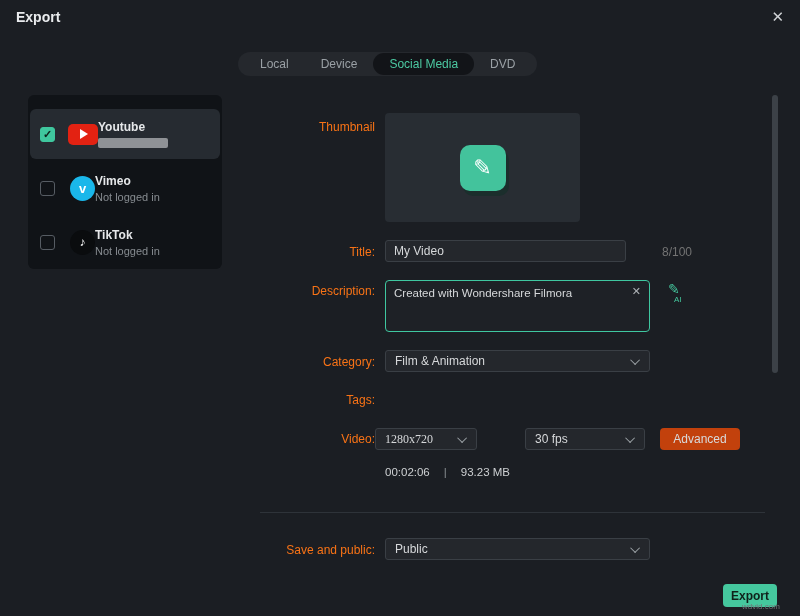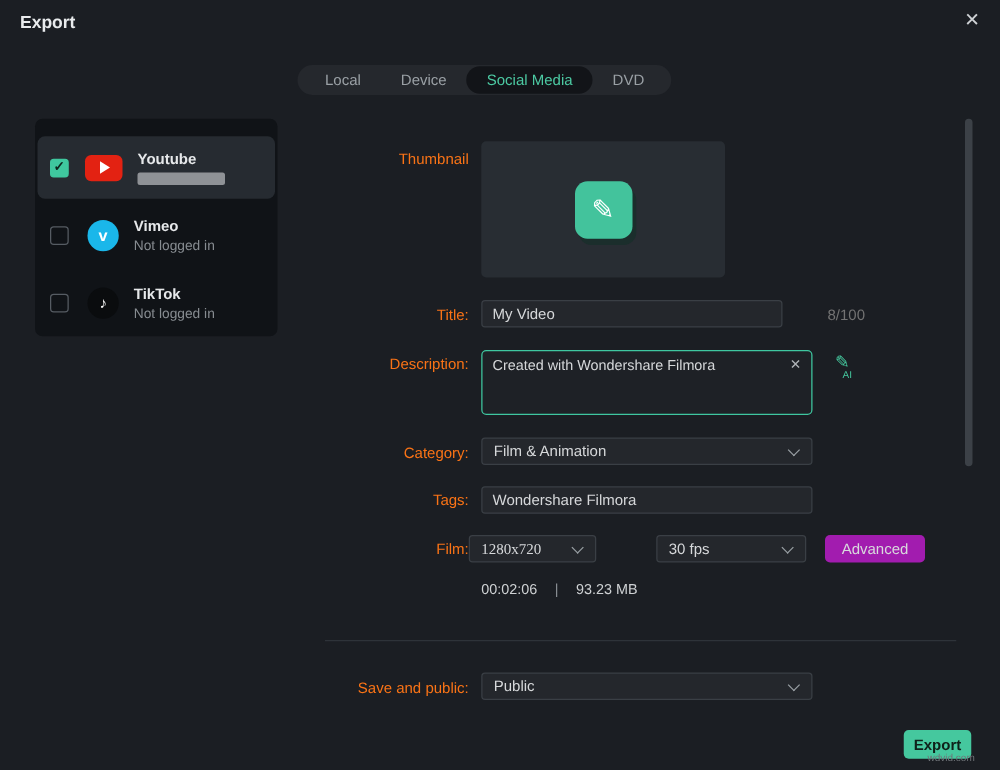--- a/index.html
+++ b/index.html
@@ -23,21 +23,21 @@
   .platform-row.selected { background:#262b31; }
   .checkbox { width:15px; height:15px; border:1px solid #565c63; border-radius:3px; margin-left:10px; flex:0 0 auto; display:flex; align-items:center; justify-content:center; background:transparent; cursor:pointer; }
   .checkbox.checked { background:#3fc79e; border-color:#3fc79e; }
   .checkbox .mark { font-size:11px; color:#0e241c; font-weight:700; line-height:1; }
   .plat-icon { margin-left:13px; flex:0 0 auto; }
   .yt-icon { width:30px; height:21px; background:#e32212; border-radius:5px; display:flex; align-items:center; justify-content:center; }
   .yt-play { width:0; height:0; border-left:8px solid #ffffff; border-top:5px solid transparent; border-bottom:5px solid transparent; margin-left:2px; }
   .circle-icon { width:25px; height:25px; border-radius:50%; display:flex; align-items:center; justify-content:center; margin-left:15px; }
   .vimeo-bg { background:#1ab7ea; color:#ffffff; font-weight:700; font-size:13px; }
   .tiktok-bg { background:#0a0c0e; color:#ffffff; font-size:12px; }
-  .plat-text { margin-left:12px; display:flex; flex-direction:column; }
+  .plat-text { display:flex; flex-direction:column; }
   .plat-name { font-size:12px; color:#e6e8ea; font-weight:600; }
   .plat-status { font-size:11px; color:#878c91; margin-top:3px; }
   .redacted { width:70px; height:10px; background:#8f9296; border-radius:2px; margin-top:4px; }
 
   
   .flabel { position:absolute; left:257px; width:118px; text-align:right; font-size:12px; color:#f97316; }
 
   .thumb-box { position:absolute; left:385px; top:113px; width:195px; height:109px; background:#282d33; border-radius:4px; display:flex; align-items:center; justify-content:center; }
   .thumb-edit { width:46px; height:46px; background:#43c39c; border-radius:10px; display:flex; align-items:center; justify-content:center; box-shadow:3px 5px 0 rgba(16,48,38,0.55); }
   .thumb-edit .pencil { font-size:22px; color:#ffffff; }
@@ -49,21 +49,21 @@
   .desc-clear { position:absolute; right:8px; top:4px; font-size:11px; color:#aeb2b6; cursor:pointer; }
 
   .ai-btn { position:absolute; left:666px; top:283px; display:flex; flex-direction:column; align-items:center; cursor:pointer; }
   .ai-btn .pencil { font-size:14px; color:#45c89e; line-height:13px; }
   .ai-btn .ai-txt { font-size:8px; color:#45c89e; margin-left:8px; line-height:8px; }
 
   .select { position:absolute; height:22px; background:#24272c; border:1px solid #3a3f45; border-radius:3px; display:flex; align-items:center; justify-content:space-between; padding:0 9px; cursor:pointer; }
   .select .sel-text { font-size:12px; color:#d6d8da; white-space:nowrap; }
   .chevron { width:7px; height:7px; border-left:1.5px solid #9aa0a5; border-bottom:1.5px solid #9aa0a5; transform:rotate(-45deg) translateY(-2px); flex:0 0 auto; }
 
-  .btn-advanced { position:absolute; left:660px; top:428px; width:80px; height:22px; background:#a21caf; border:none; border-radius:4px; color:#d8dadc; font-size:12px; font-family:"Liberation Sans", sans-serif; cursor:pointer; }
+  .btn-advanced { position:absolute; left:660px; top:428px; width:80px; height:22px; background:#c2410c; border:none; border-radius:4px; color:#d8dadc; font-size:12px; font-family:"Liberation Sans", sans-serif; cursor:pointer; }
 
   .meta-row { position:absolute; left:385px; top:466px; font-size:11.5px; color:#ced1d3; display:flex; align-items:center; }
   .meta-sep { margin:0 14px; color:#8b9095; }
 
   .divider { position:absolute; left:260px; top:512px; width:505px; height:1px; background:#2e3339; }
 
   .scrollbar-thumb { position:absolute; left:772px; top:95px; width:6px; height:278px; background:#3c4147; border-radius:3px; cursor:pointer; }
 
   .btn-export { position:absolute; left:723px; top:584px; width:54px; height:23px; background:#45c89e; border:none; border-radius:4px; color:#0f211a; font-size:12px; font-weight:700; font-family:"Liberation Sans", sans-serif; cursor:pointer; }
   .watermark { position:absolute; left:742px; top:602px; font-size:8px; color:#6f7378; }
@@ -118,21 +118,21 @@
       </div>
     </div>
 
   </div>
 
   <div class="flabel" style="top:120px;">Thumbnail</div>
   <div class="flabel" style="top:245px;">Title:</div>
   <div class="flabel" style="top:284px;">Description:</div>
   <div class="flabel" style="top:355px;">Category:</div>
   <div class="flabel" style="top:393px;">Tags:</div>
-  <div class="flabel" style="top:432px;">Film:</div>
+  <div class="flabel" style="top:432px;">Video:</div>
   <div class="flabel" style="top:543px;">Save and public:</div>
 
   <div class="thumb-box">
     <div class="thumb-edit">
       <span class="pencil">✎</span>
     </div>
   </div>
 
   <input class="text-input" style="left: 385px; top: 240px; width: 241px;" value="My Video">
   <div class="counter">8/100</div>
@@ -144,21 +144,20 @@
   <div class="ai-btn">
     <span class="pencil">✎</span>
     <span class="ai-txt">AI</span>
   </div>
 
   <div class="select" style="left:385px; top:350px; width:265px;">
     <span class="sel-text">Film &amp; Animation</span>
     <span class="chevron"></span>
   </div>
 
-  <input class="text-input" style="left: 385px; top: 389px; width: 265px;" value="Wondershare Filmora">
 
   <div class="select" style="left:375px; top:428px; width:102px;font-family:Liberation Serif, serif;">
     <span class="sel-text">1280x720</span>
     <span class="chevron"></span>
   </div>
   <div class="select" style="left:525px; top:428px; width:120px;">
     <span class="sel-text">30 fps</span>
     <span class="chevron"></span>
   </div>
   <button class="btn-advanced">Advanced</button>

